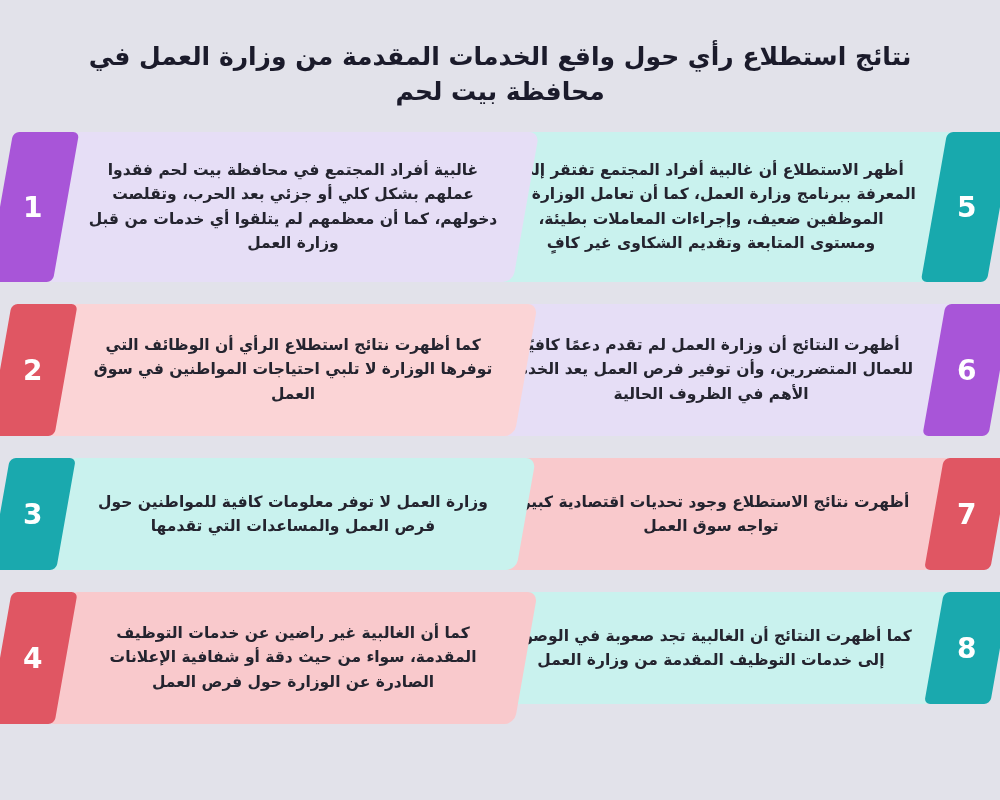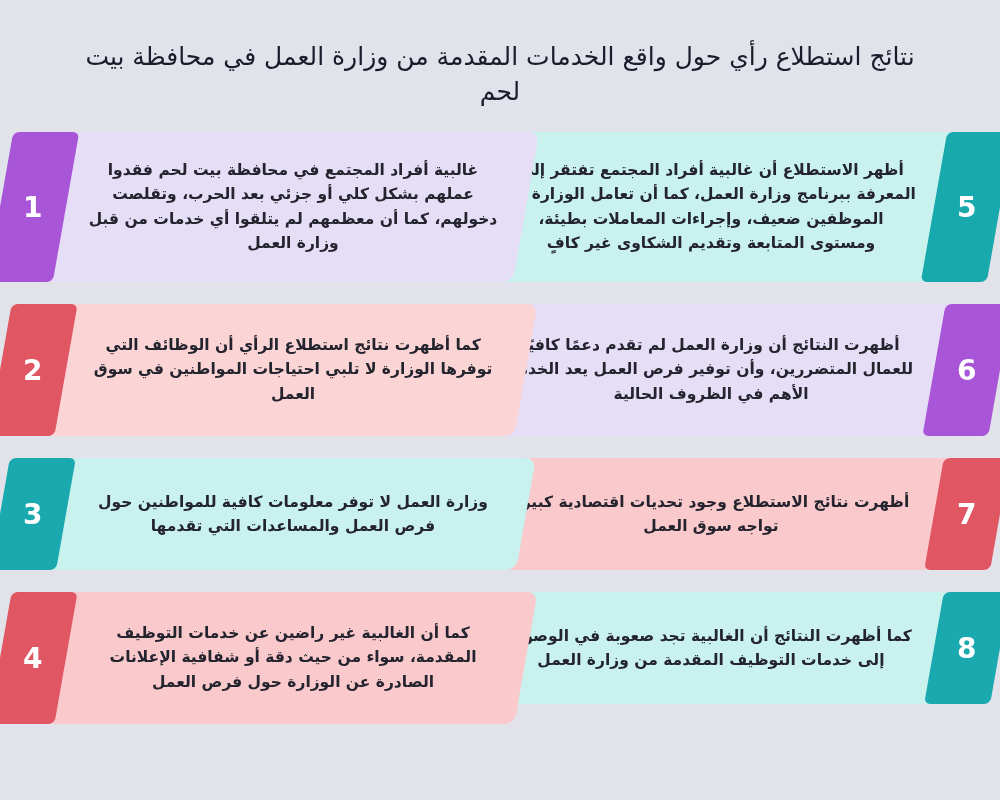--- a/index.html
+++ b/index.html
@@ -19,21 +19,21 @@
     width: 1000px;
     height: 800px;
   }
   .title {
     position: absolute;
     top: 40px;
     left: 0;
     width: 1000px;
     text-align: center;
     font-size: 25px;
-    font-weight: normal;
+    font-weight: bold;
     color: #1b1b2b;
     line-height: 1.38;
     letter-spacing: -0.2px;
     padding: 0 70px;
     box-sizing: border-box;
   }
   .columns {
     position: absolute;
     top: 132px;
     left: 0;

